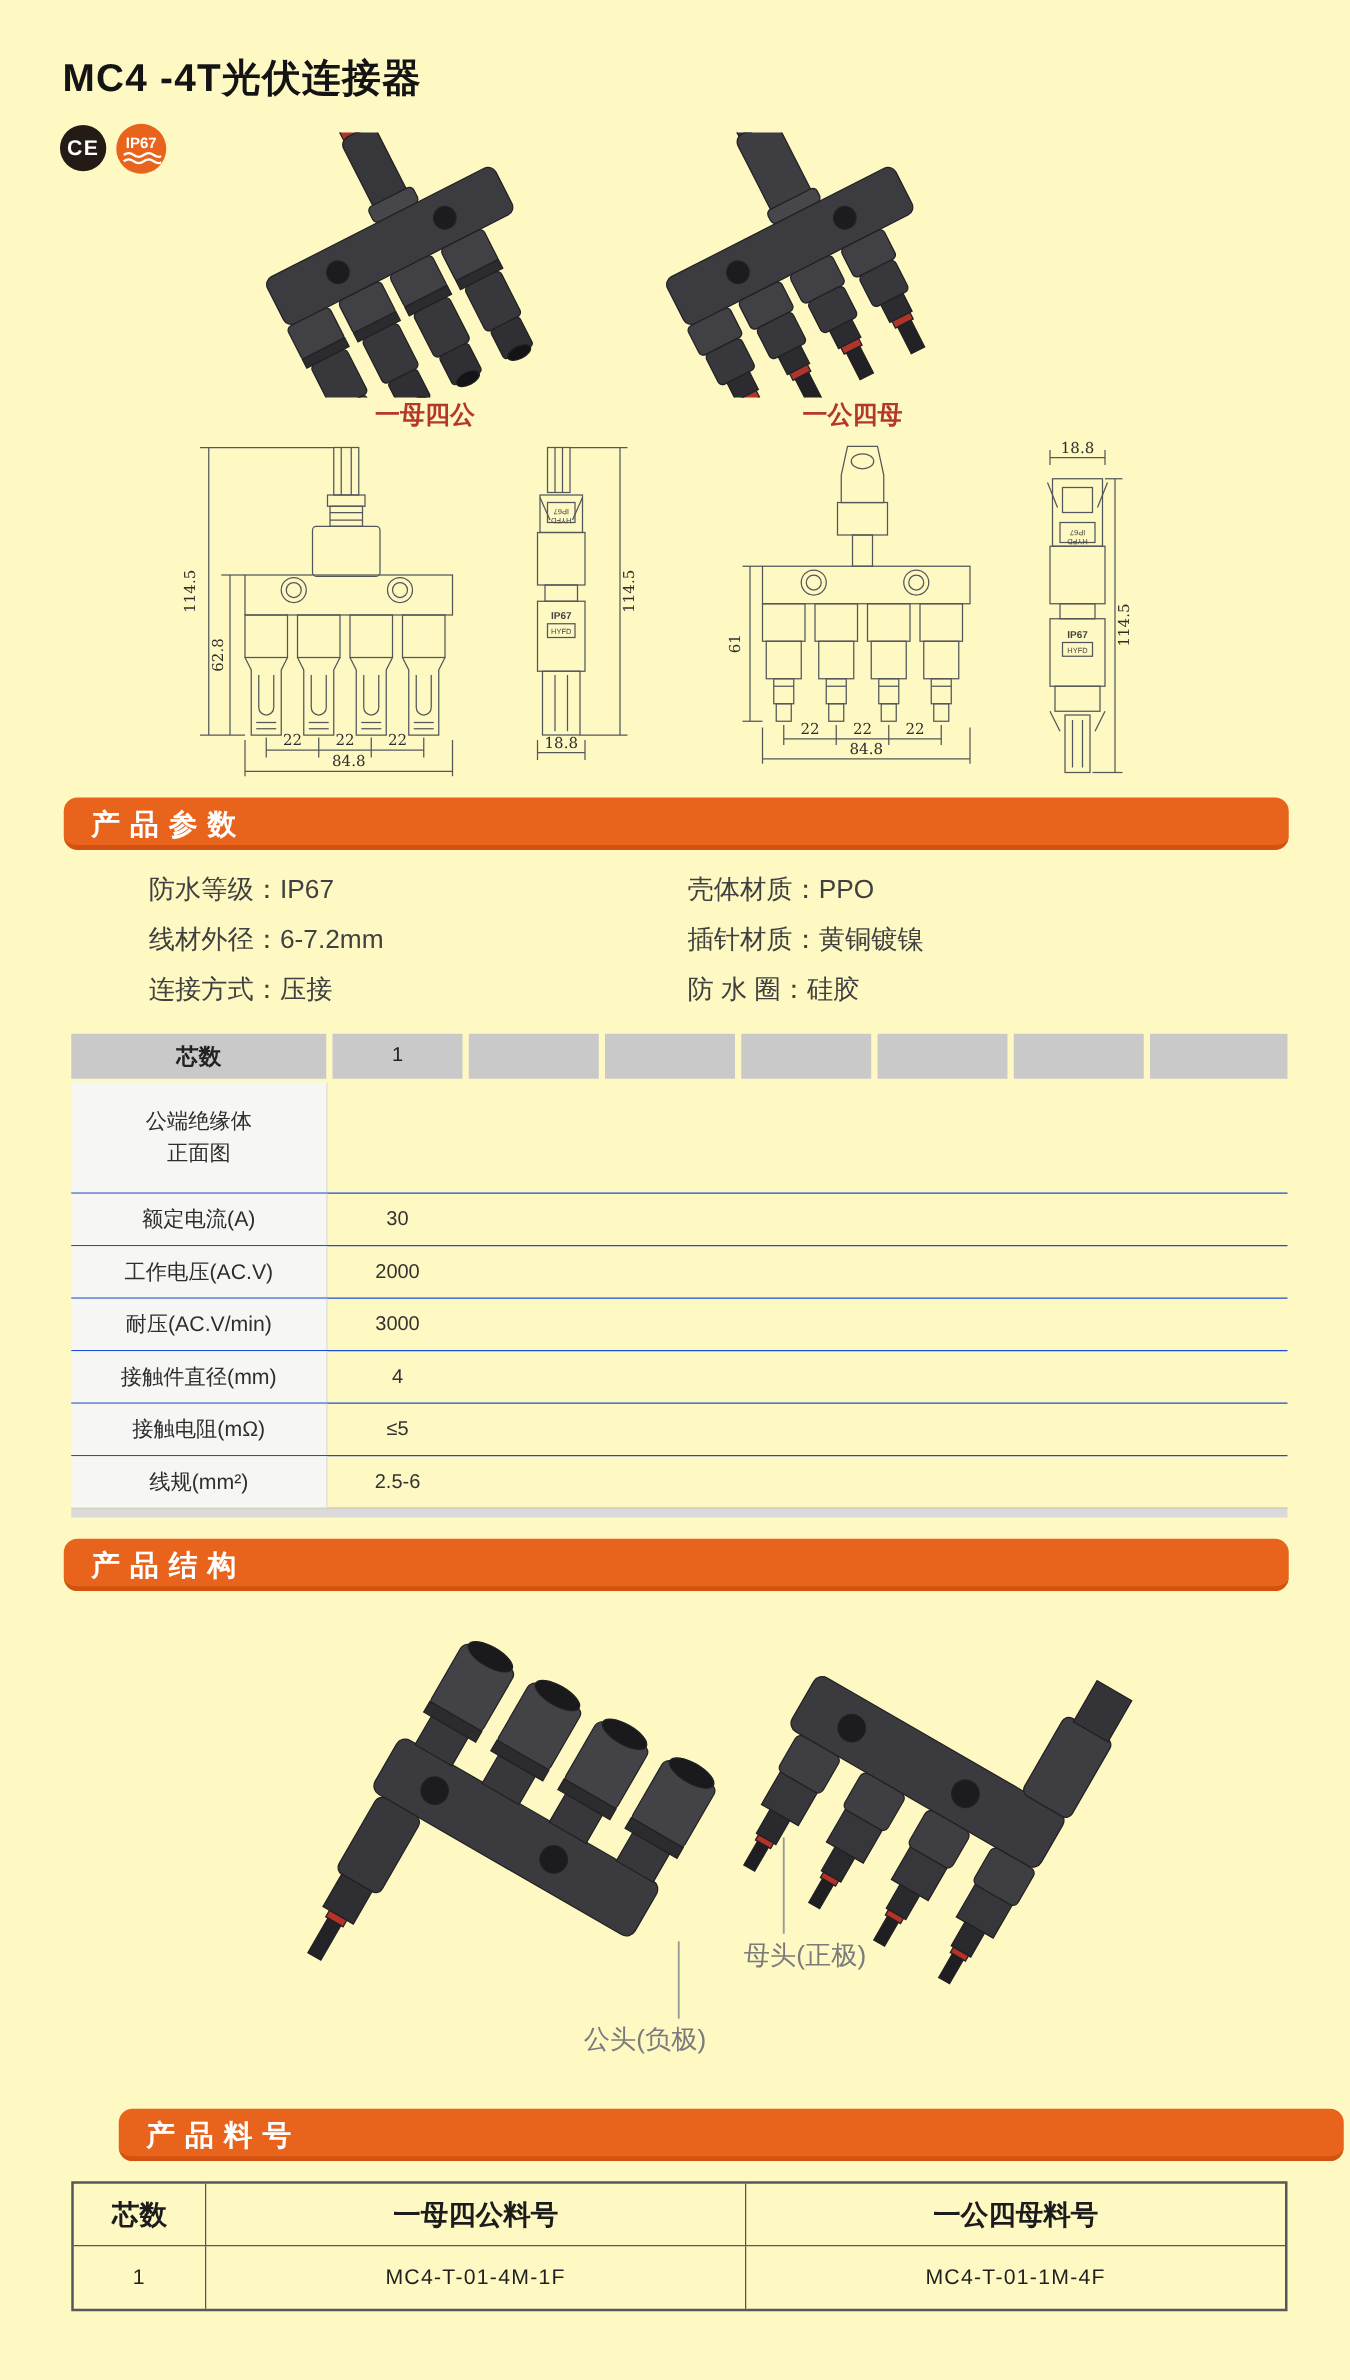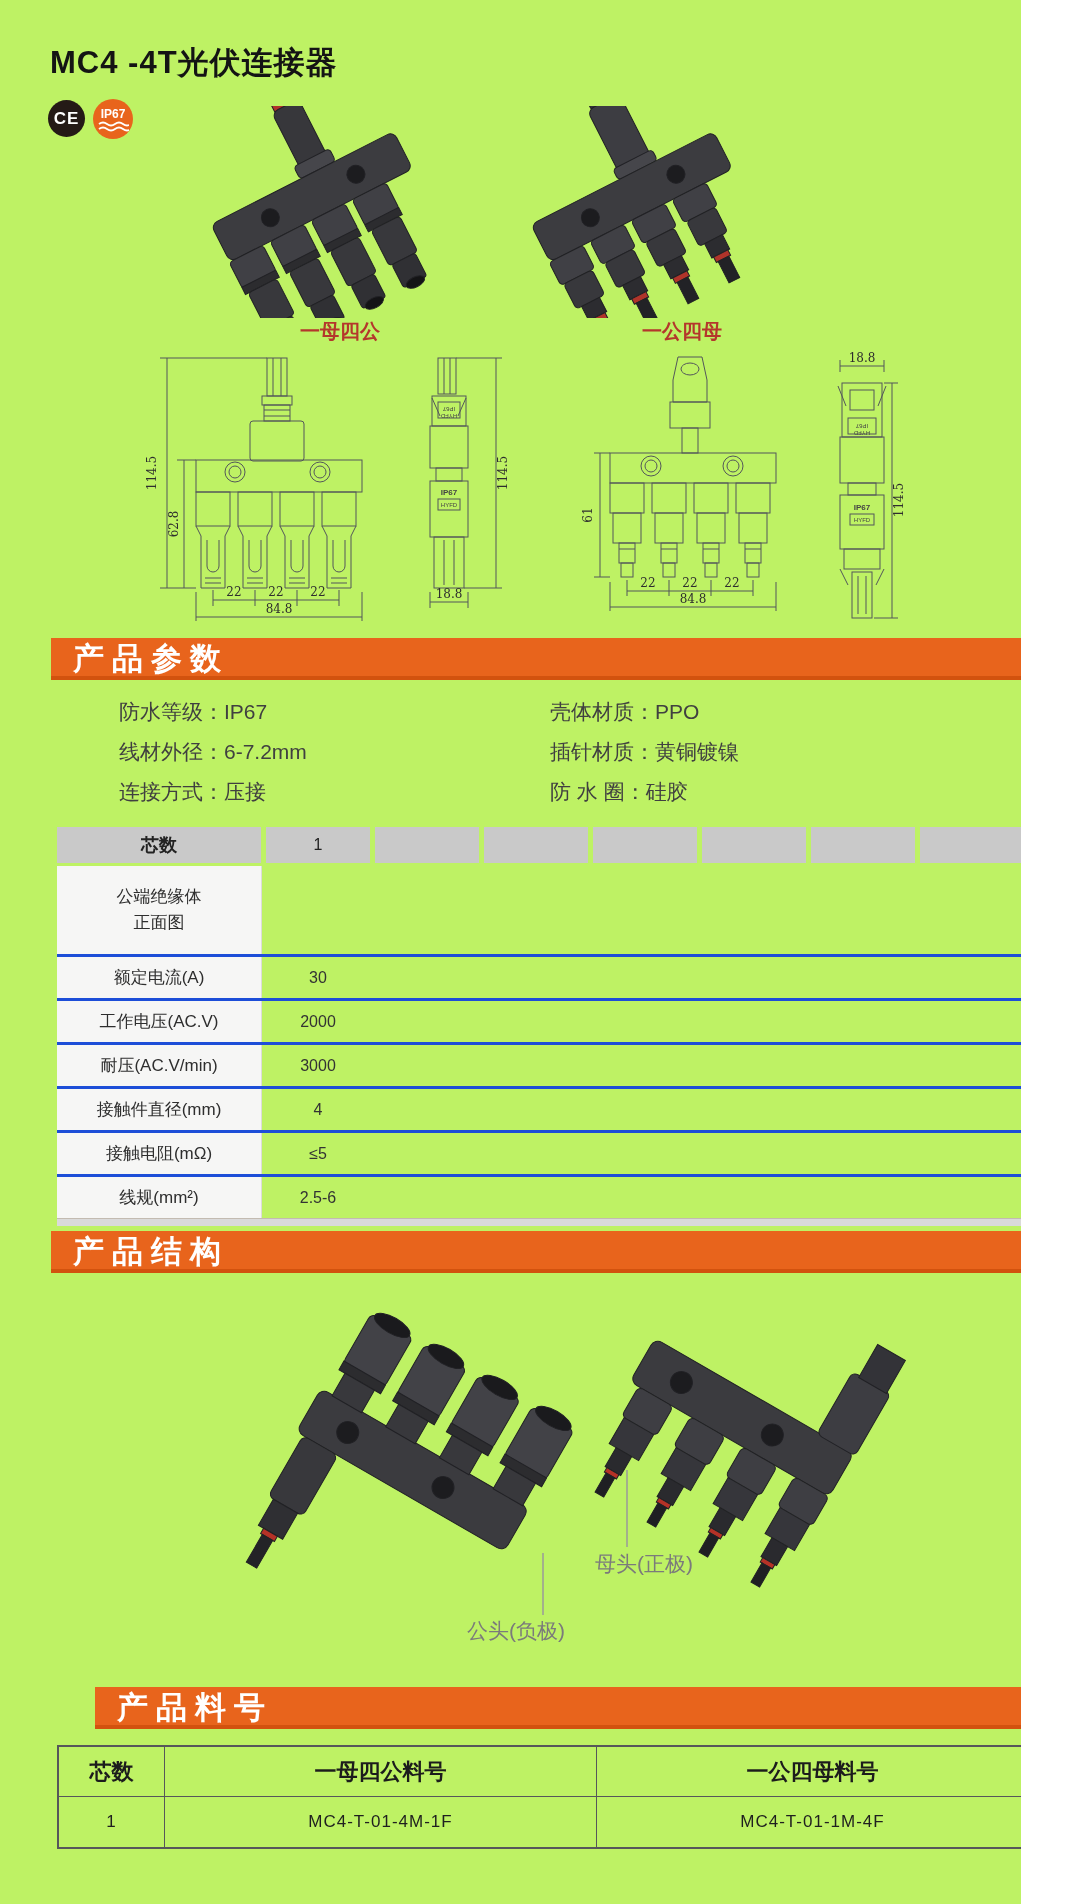--- a/index.html
+++ b/index.html
@@ -1,17 +1,17 @@
 <!DOCTYPE html>
 <html><head>
 <meta charset="utf-8">
 <style>
   html,body{margin:0;padding:0;background:#ffffff;}
-  .page{position:relative;width:1001px;height:1904px;background:#bef264;overflow:hidden;
-        font-family:"Liberation Sans",sans-serif;color:#3d3d3d;padding-left:20px;}
+  .page{position:relative;width:1080px;height:1904px;background:#fef9c3;overflow:hidden;
+        font-family:"Liberation Sans",sans-serif;color:#3d3d3d;}
 
   .page-title{position:absolute;left:50px;top:42px;margin:0;font-size:31px;font-weight:bold;
               color:#141414;letter-spacing:1px;}
 
   
   .badge{position:absolute;border-radius:50%;display:flex;align-items:center;justify-content:center;}
   .badge-ce{left:48px;top:100px;width:37px;height:37px;background:#241a16;color:#fff;
             font-size:17px;font-weight:bold;letter-spacing:1px;}
   .badge-ip67{left:93px;top:99px;width:40px;height:40px;background:#e8641c;overflow:hidden;
               flex-direction:column;}
@@ -27,41 +27,41 @@
   .photo-svg{position:absolute;top:106px;width:340px;height:212px;overflow:hidden;}
   .photo-svg.left{left:158px;}
   .photo-svg.right{left:478px;}
 
   .drawings-svg{position:absolute;left:0;top:340px;width:1080px;height:300px;}
   .dim-text{fill:#2e2e2e;font-size:12px;font-family:"DejaVu Serif",serif;}
   .tiny-mark{fill:#444;font-size:6px;font-family:"Liberation Sans",sans-serif;}
 
   
   .section-bar{position:absolute;left:51px;width:980px;height:42px;background:#e8641c;
-               border-bottom:4px solid #d2520e;color:#fff;font-size:31px;font-weight:bold;
-               letter-spacing:8px;line-height:42px;padding-left:22px;box-sizing:border-box;}
+               border-bottom:4px solid #d2520e;color:#fff;font-size:23px;font-weight:bold;
+               letter-spacing:8px;line-height:42px;padding-left:22px;box-sizing:border-box;border-radius:11px;}
   .bar-params{top:638px;}
   .bar-structure{top:1231px;}
   .bar-part{top:1687px;margin-left:44px;}
 
   
   .params-col{position:absolute;top:697px;font-size:21px;color:#404040;}
   .params-col .param{height:40px;line-height:30px;}
   .params-col.c-left{left:72px;margin-left:47px;}
   .params-col.c-right{left:550px;}
 
   
   .spec-table{position:absolute;left:57px;top:827px;width:973px;}
   .spec-head{display:flex;gap:5px;height:36px;}
   .sh-cell{background:#c9c9c9;flex:0 0 104px;display:flex;align-items:center;justify-content:center;
            font-size:16px;color:#222;}
   .sh-cell.sh-label{flex:0 0 204px;font-size:18px;font-weight:600;}
   .sh-cell:last-child{flex:1 1 auto;}
   .spec-body{margin-top:3px;border-bottom:1px solid #c3bbb1;}
-  .spec-row{position:relative;display:flex;border-top:3px solid #1d4ed8;height:41px;}
+  .spec-row{position:relative;display:flex;border-top:1px solid #1d4ed8;height:41px;}
   .spec-row:first-child{border-top:none;height:88px;}
   .row-label{flex:0 0 204px;background:#f6f6f5;border-right:1px solid #dcdcda;display:flex;
              flex-direction:column;align-items:center;justify-content:center;font-size:17px;
              color:#2e2e2e;line-height:26px;}
   .row-value{position:absolute;left:206px;top:0;width:110px;height:100%;display:flex;
              align-items:center;justify-content:center;font-size:16px;color:#333;}
   .spec-bottom-bar{height:7px;background:#dadada;}
 
   
   .structure-svg{position:absolute;left:0;top:1285px;width:1080px;height:400px;}

